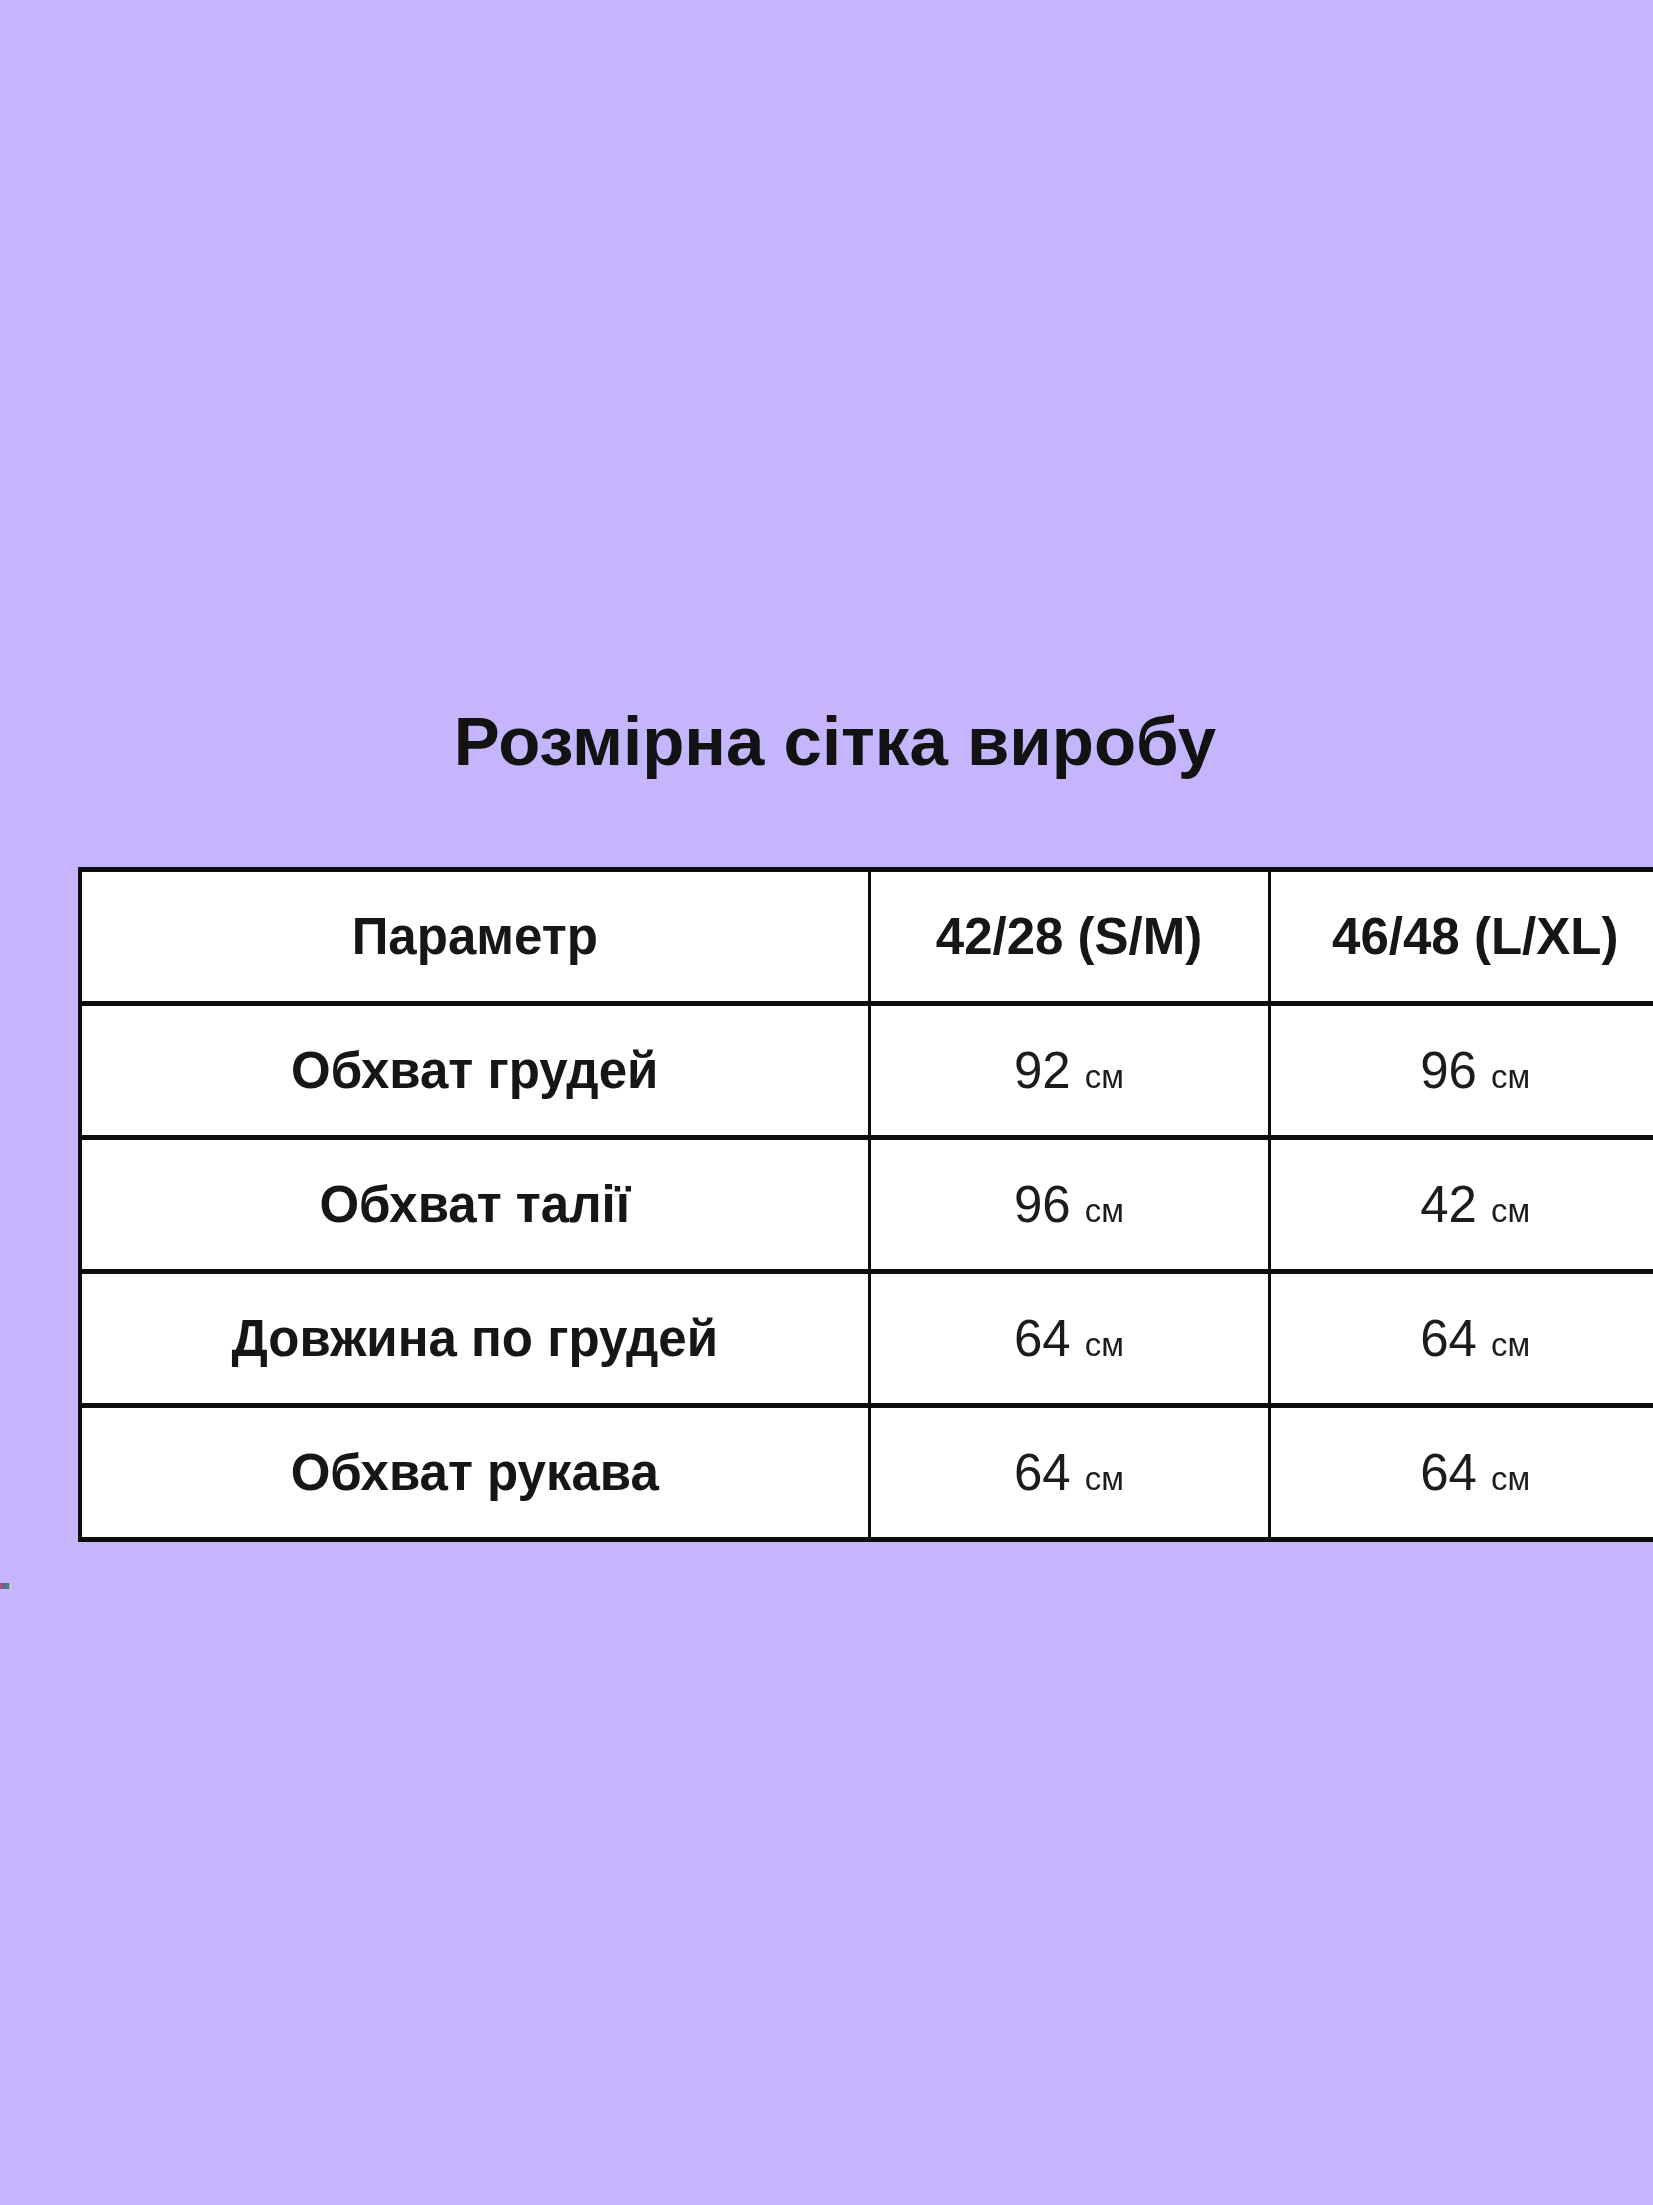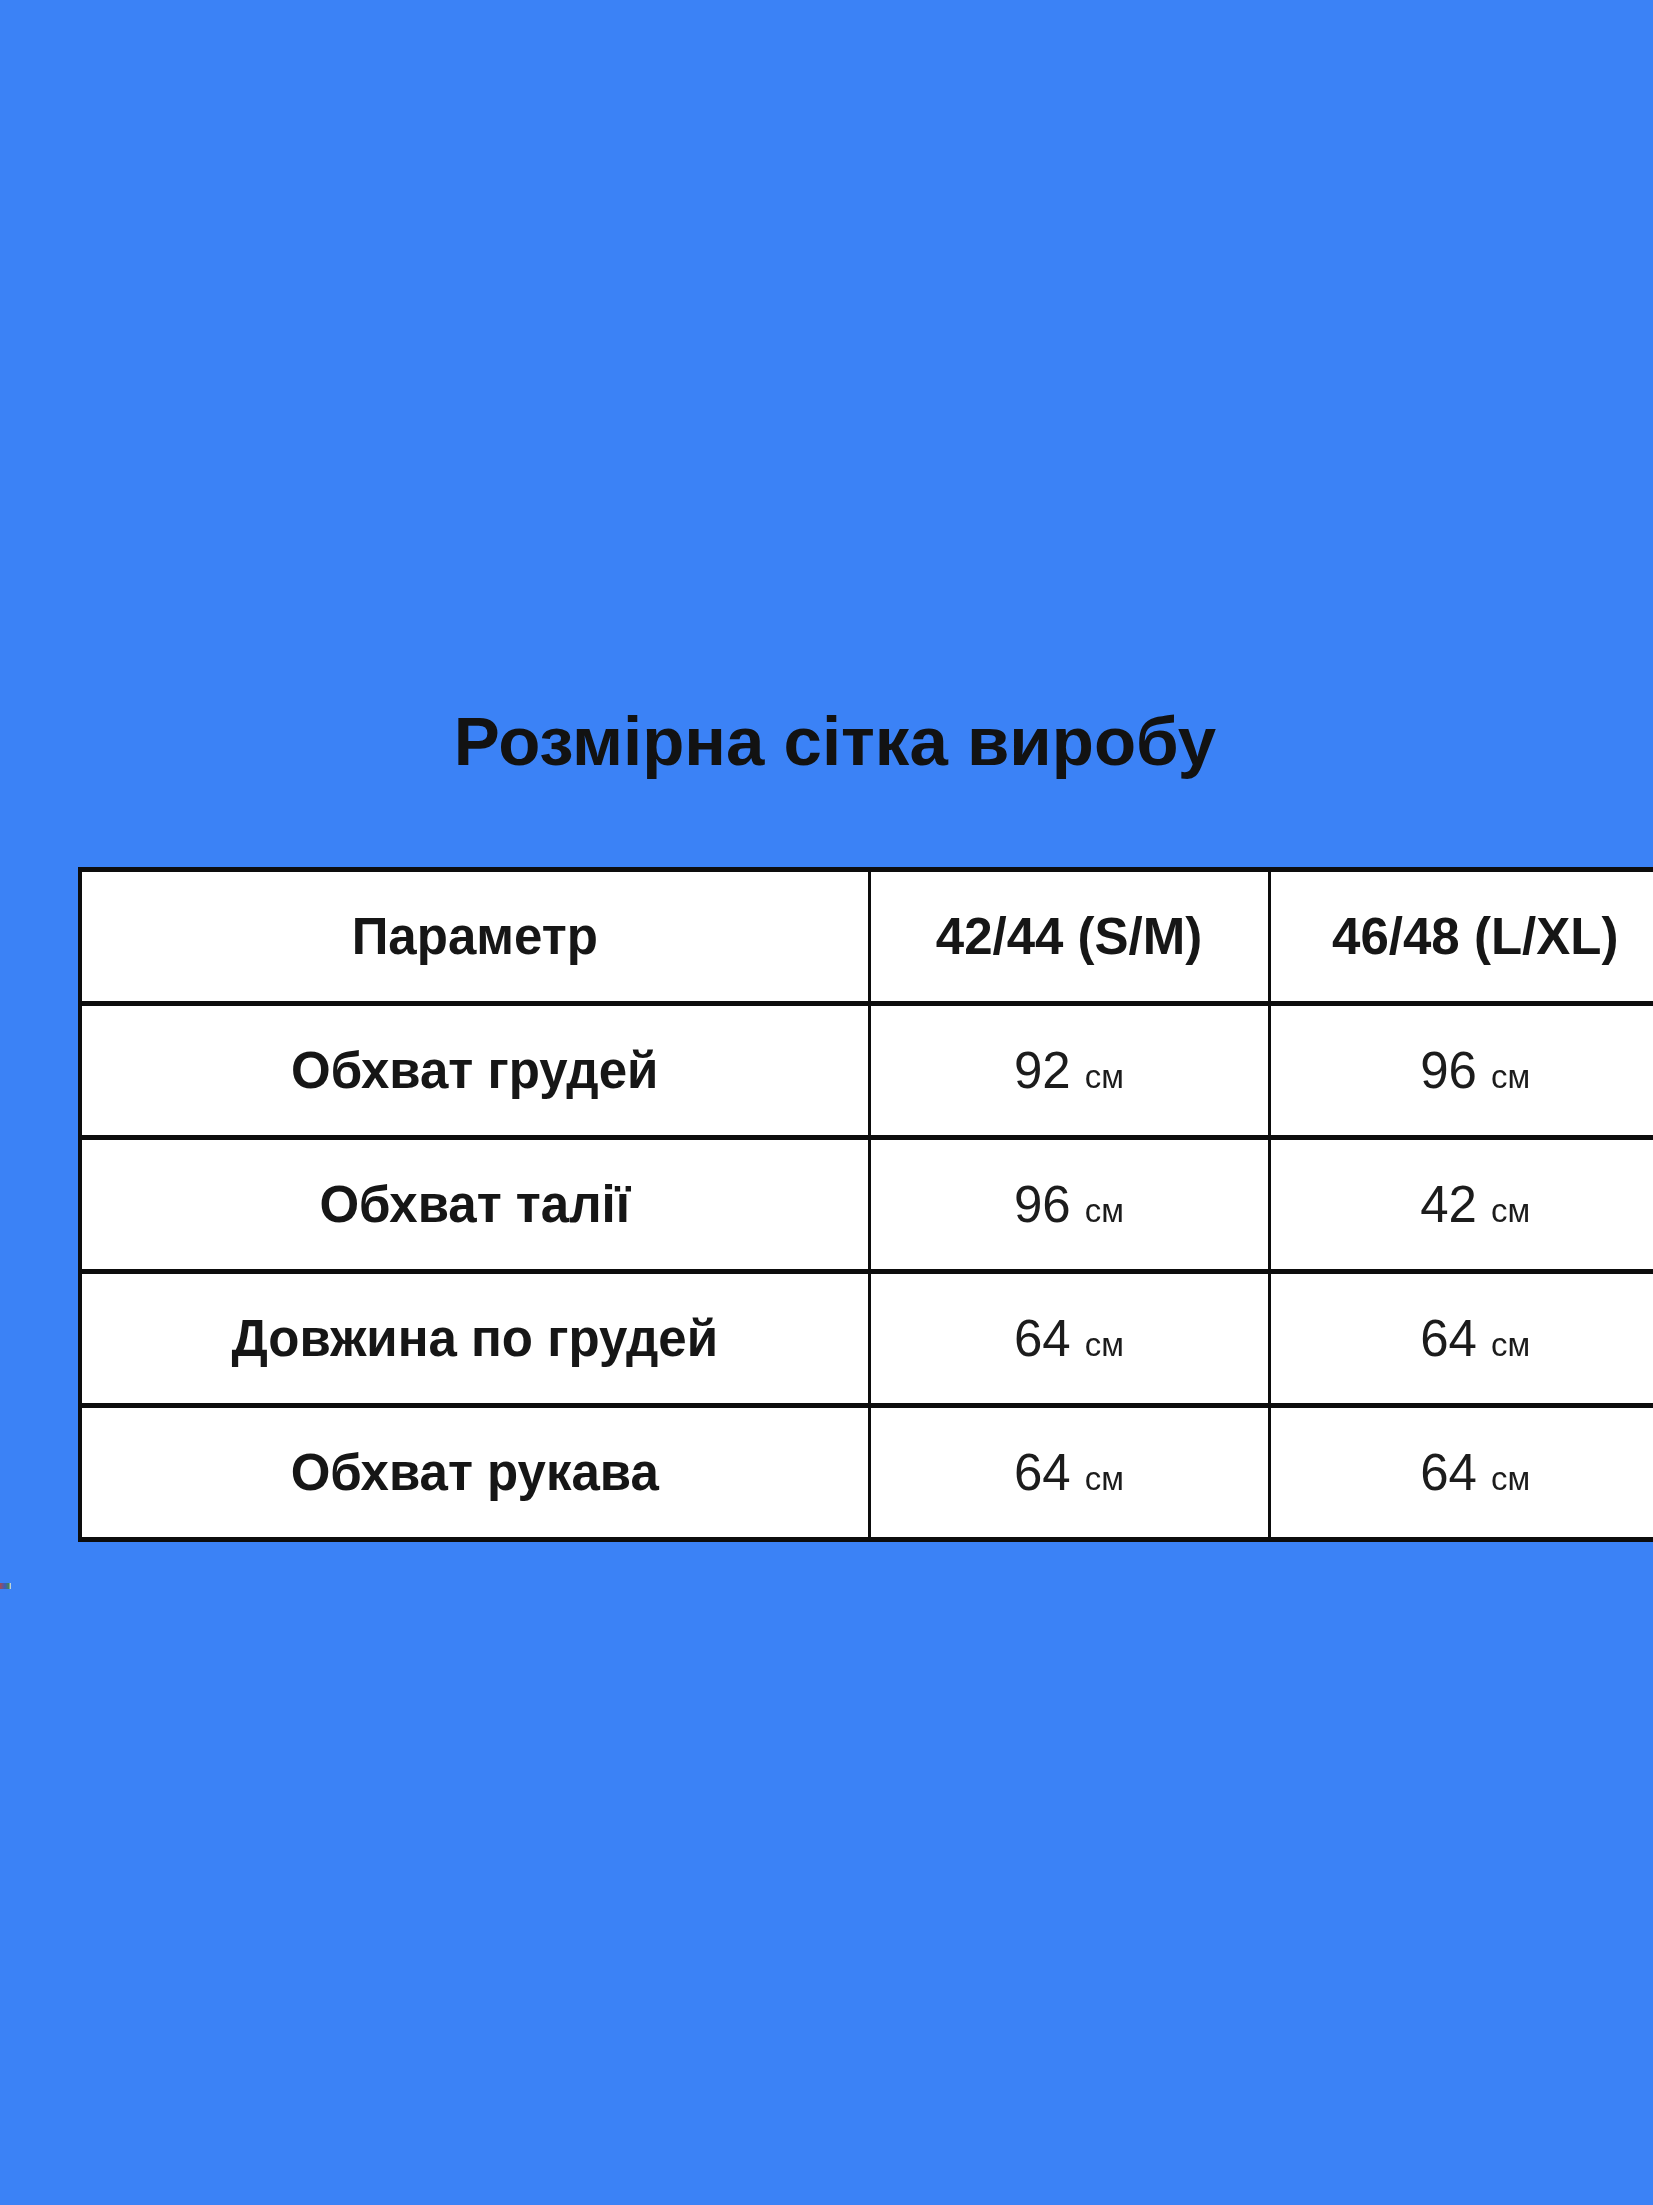--- a/index.html
+++ b/index.html
@@ -4,21 +4,21 @@
 <style>
   html, body {
     margin: 0;
     padding: 0;
     background: #ffffff;
   }
   .canvas {
     position: relative;
     width: 1654px;
     height: 2205px;
-    background: #3b82f6;
+    background: #c4b5fd;
     font-family: "Liberation Sans", sans-serif;
     color: #141414;
     overflow: hidden;
   }
   .page-title {
     position: absolute;
     left: 34px;
     top: 699px;
     width: 1602px;
     text-align: center;
@@ -84,21 +84,21 @@
 
   <table class="size-table">
     <colgroup>
       <col style="width: 789px;">
       <col style="width: 400px;">
       <col style="width: 413px;">
     </colgroup>
     <tbody>
       <tr>
         <th class="param-head">Параметр</th>
-        <th class="size-head">42/44 (S/M)</th>
+        <th class="size-head">42/28 (S/M)</th>
         <th class="size-head">46/48 (L/XL)</th>
       </tr>
 
       <tr>
         <td class="row-label">Обхват грудей</td>
         <td class="value-cell">
           <span>92</span>
           <span class="unit">см</span>
         </td>
         <td class="value-cell">

